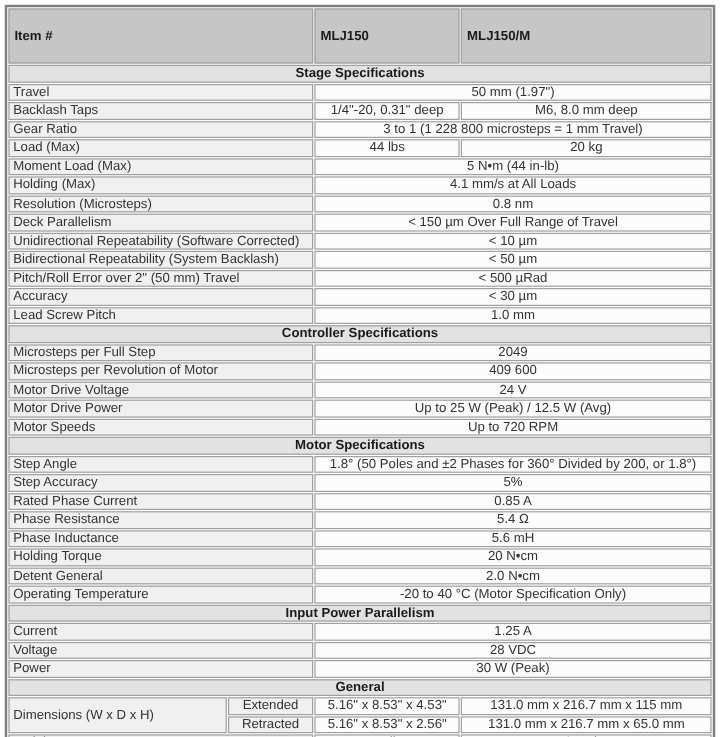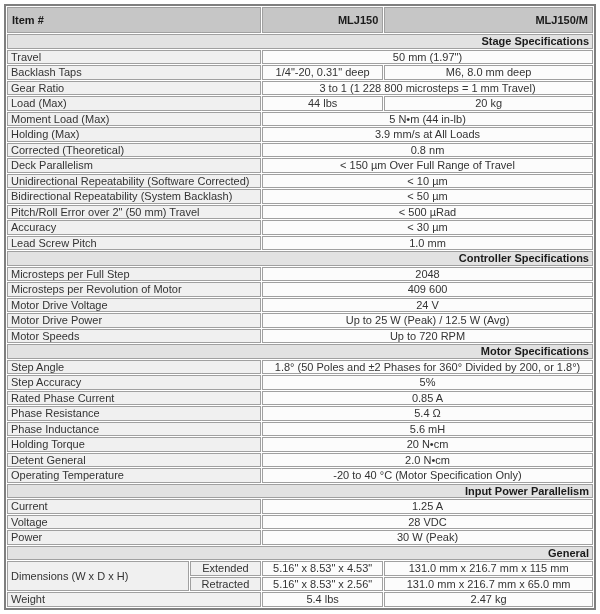--- a/index.html
+++ b/index.html
@@ -26,29 +26,29 @@
     padding: 0 3px;
     color: var(--text, #333333);
     white-space: nowrap;
   }
   td.hdr {
     background: var(--header-bg, #c6c6c6);
     font-weight: bold;
     color: #1a1a1a;
     font-size: 11px;
     line-height: 16px;
-    padding: 4px 4px;
+    padding: 14px 4px;
   }
   td.hdr-item { text-align: left; }
-  td.hdr-col  { text-align: right; }
+  td.hdr-col  { text-align: left; }
   td.section {
     background: var(--section-bg, #e2e2e2);
     font-weight: bold;
     color: #1a1a1a;
-    text-align: right;
+    text-align: center;
   }
   td.label {
     background: var(--label-bg, #f0f0f0);
     text-align: left;
   }
   td.sub {
     background: var(--label-bg, #f0f0f0);
     text-align: center;
     margin-top: 36px;
   }
@@ -96,24 +96,24 @@
     <td colspan="2" class="label">Load (Max)</td>
     <td class="value">44 lbs</td>
     <td class="value">20 kg</td>
   </tr>
   <tr>
     <td colspan="2" class="label">Moment Load (Max)</td>
     <td colspan="2" class="value">5 N•m (44 in-lb)</td>
   </tr>
   <tr>
     <td colspan="2" class="label">Holding (Max)</td>
-    <td colspan="2" class="value">3.9 mm/s at All Loads</td>
-  </tr>
-  <tr>
-    <td colspan="2" class="label">Corrected (Theoretical)</td>
+    <td colspan="2" class="value">4.1 mm/s at All Loads</td>
+  </tr>
+  <tr>
+    <td colspan="2" class="label">Resolution (Microsteps)</td>
     <td colspan="2" class="value">0.8 nm</td>
   </tr>
   <tr>
     <td colspan="2" class="label">Deck Parallelism</td>
     <td colspan="2" class="value">&lt; 150 µm Over Full Range of Travel</td>
   </tr>
   <tr>
     <td colspan="2" class="label">Unidirectional Repeatability (Software Corrected)</td>
     <td colspan="2" class="value">&lt; 10 µm</td>
   </tr>
@@ -132,21 +132,21 @@
   <tr>
     <td colspan="2" class="label">Lead Screw Pitch</td>
     <td colspan="2" class="value">1.0 mm</td>
   </tr>
 
   <tr>
     <td colspan="4" class="section">Controller Specifications</td>
   </tr>
   <tr>
     <td colspan="2" class="label">Microsteps per Full Step</td>
-    <td colspan="2" class="value">2048</td>
+    <td colspan="2" class="value">2049</td>
   </tr>
   <tr>
     <td colspan="2" class="label">Microsteps per Revolution of Motor</td>
     <td colspan="2" class="value">409 600</td>
   </tr>
   <tr>
     <td colspan="2" class="label">Motor Drive Voltage</td>
     <td colspan="2" class="value">24 V</td>
   </tr>
   <tr>

